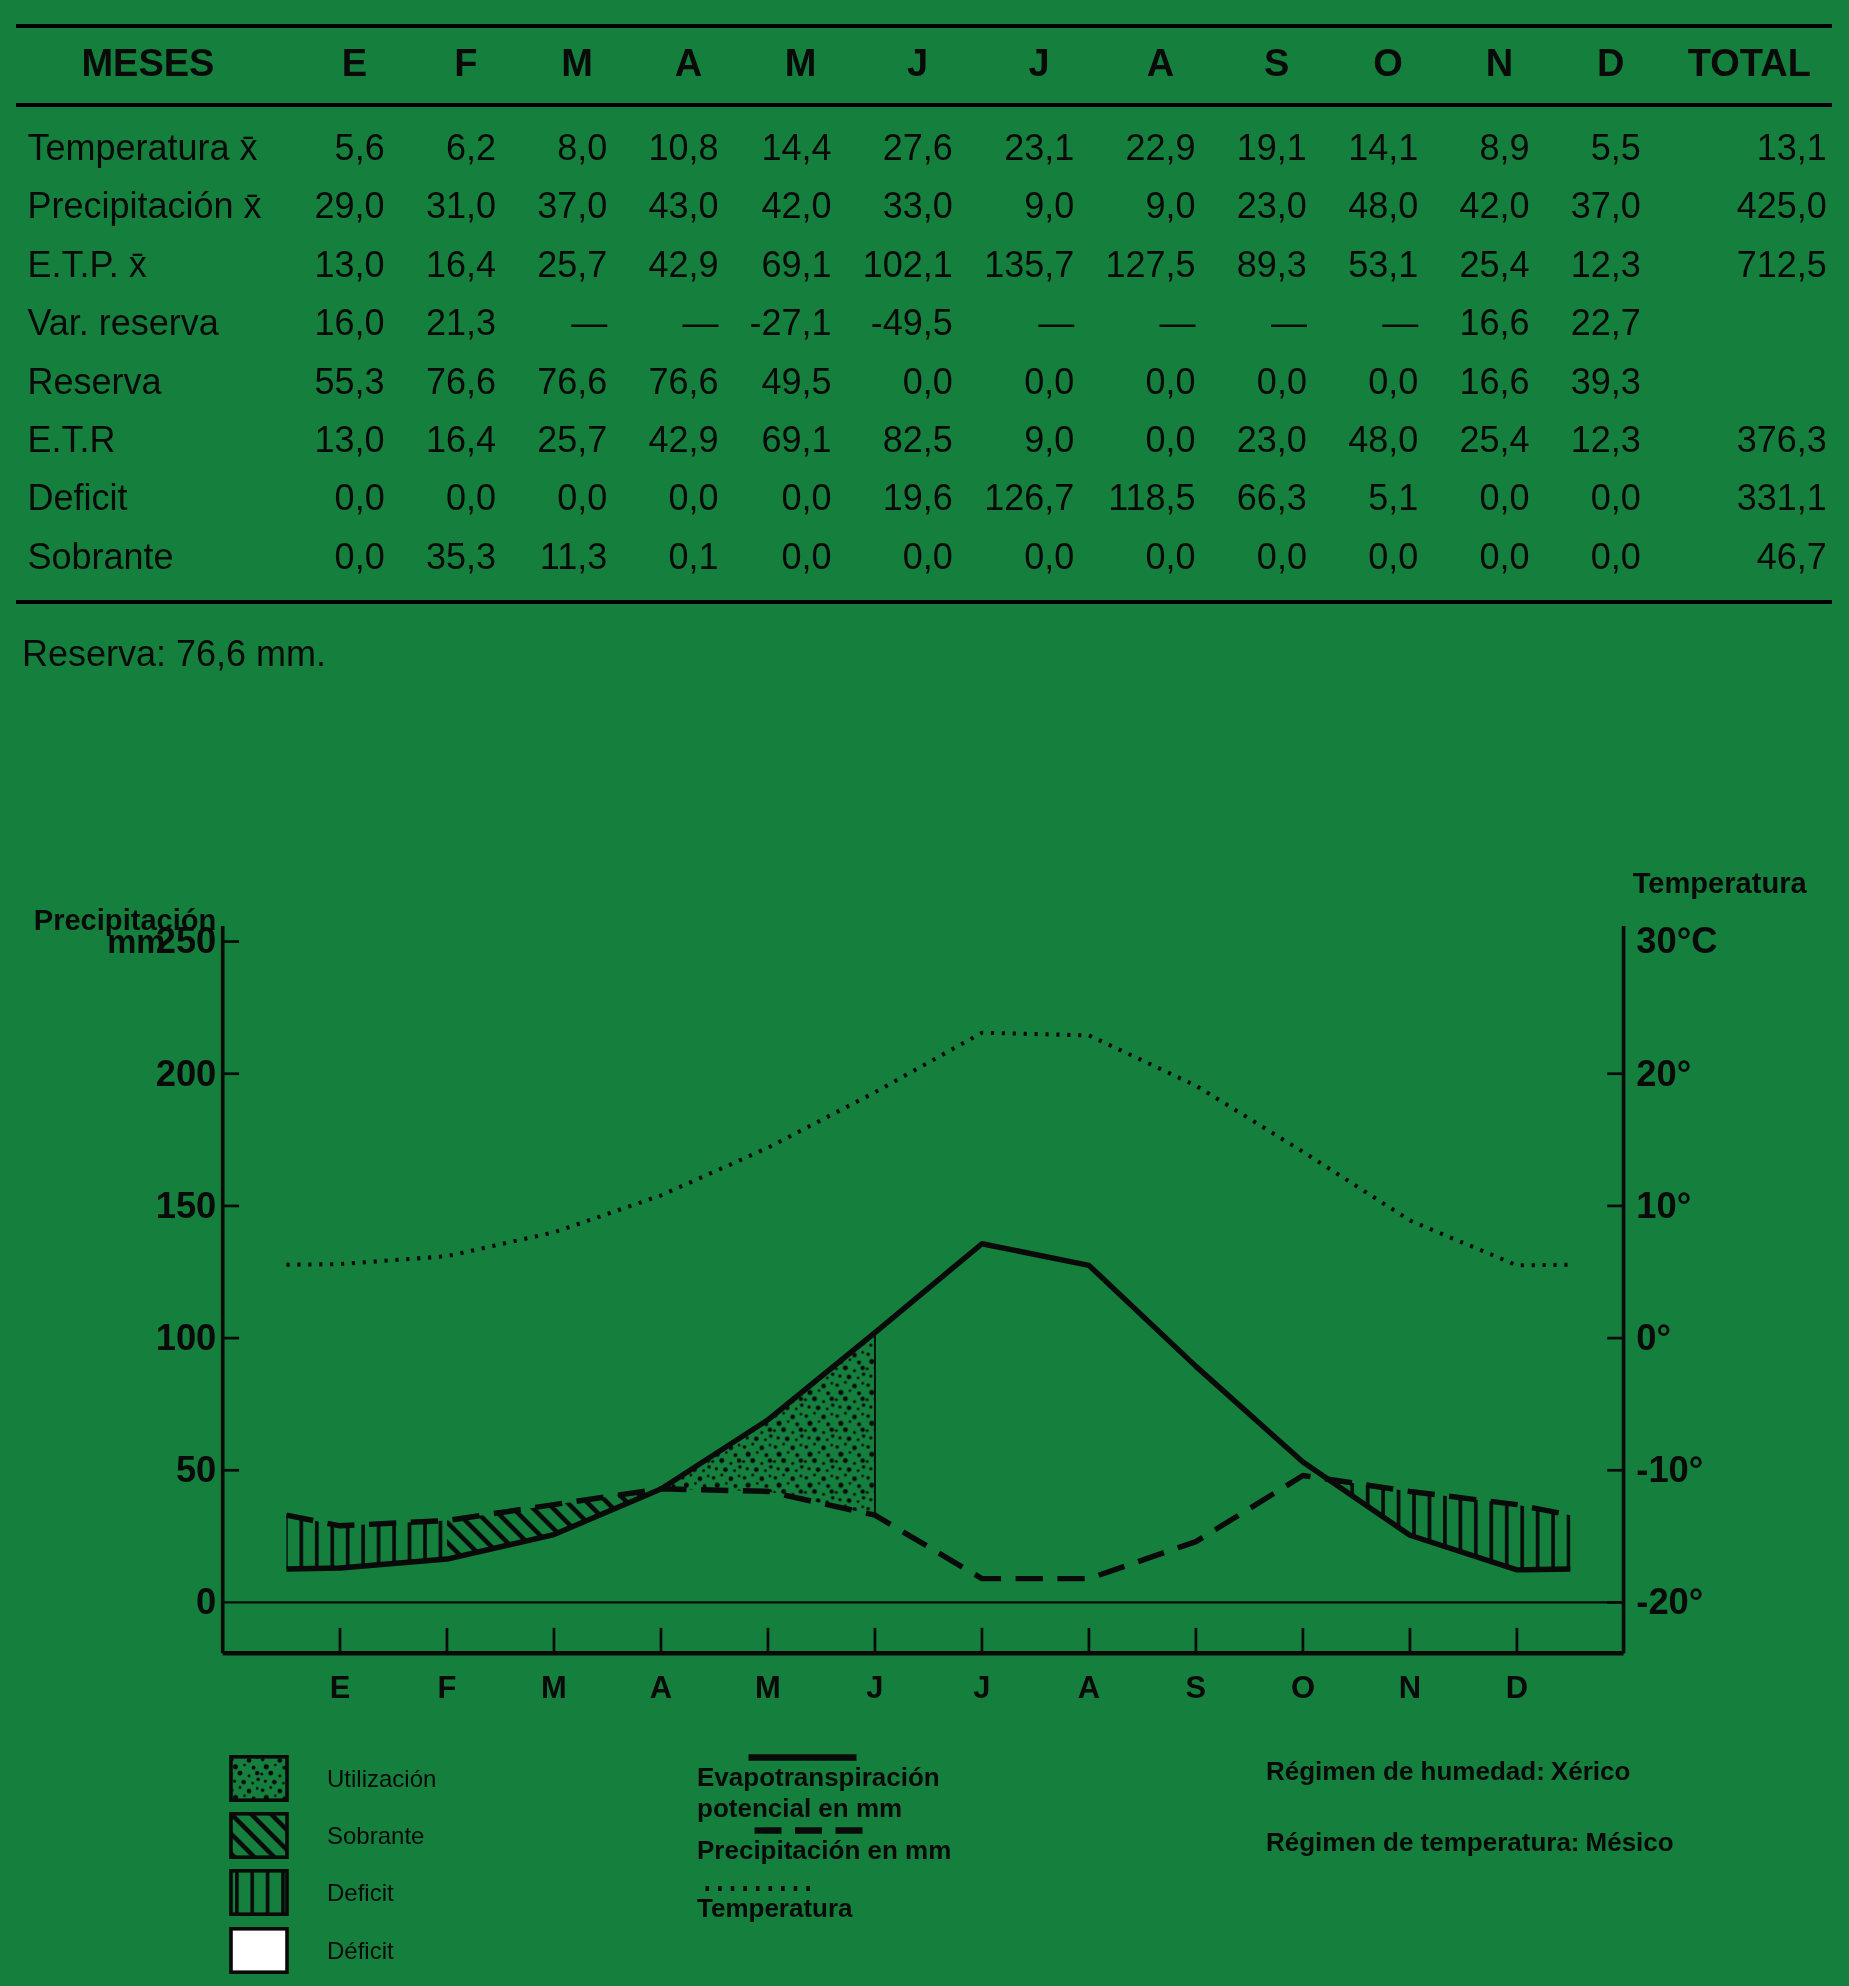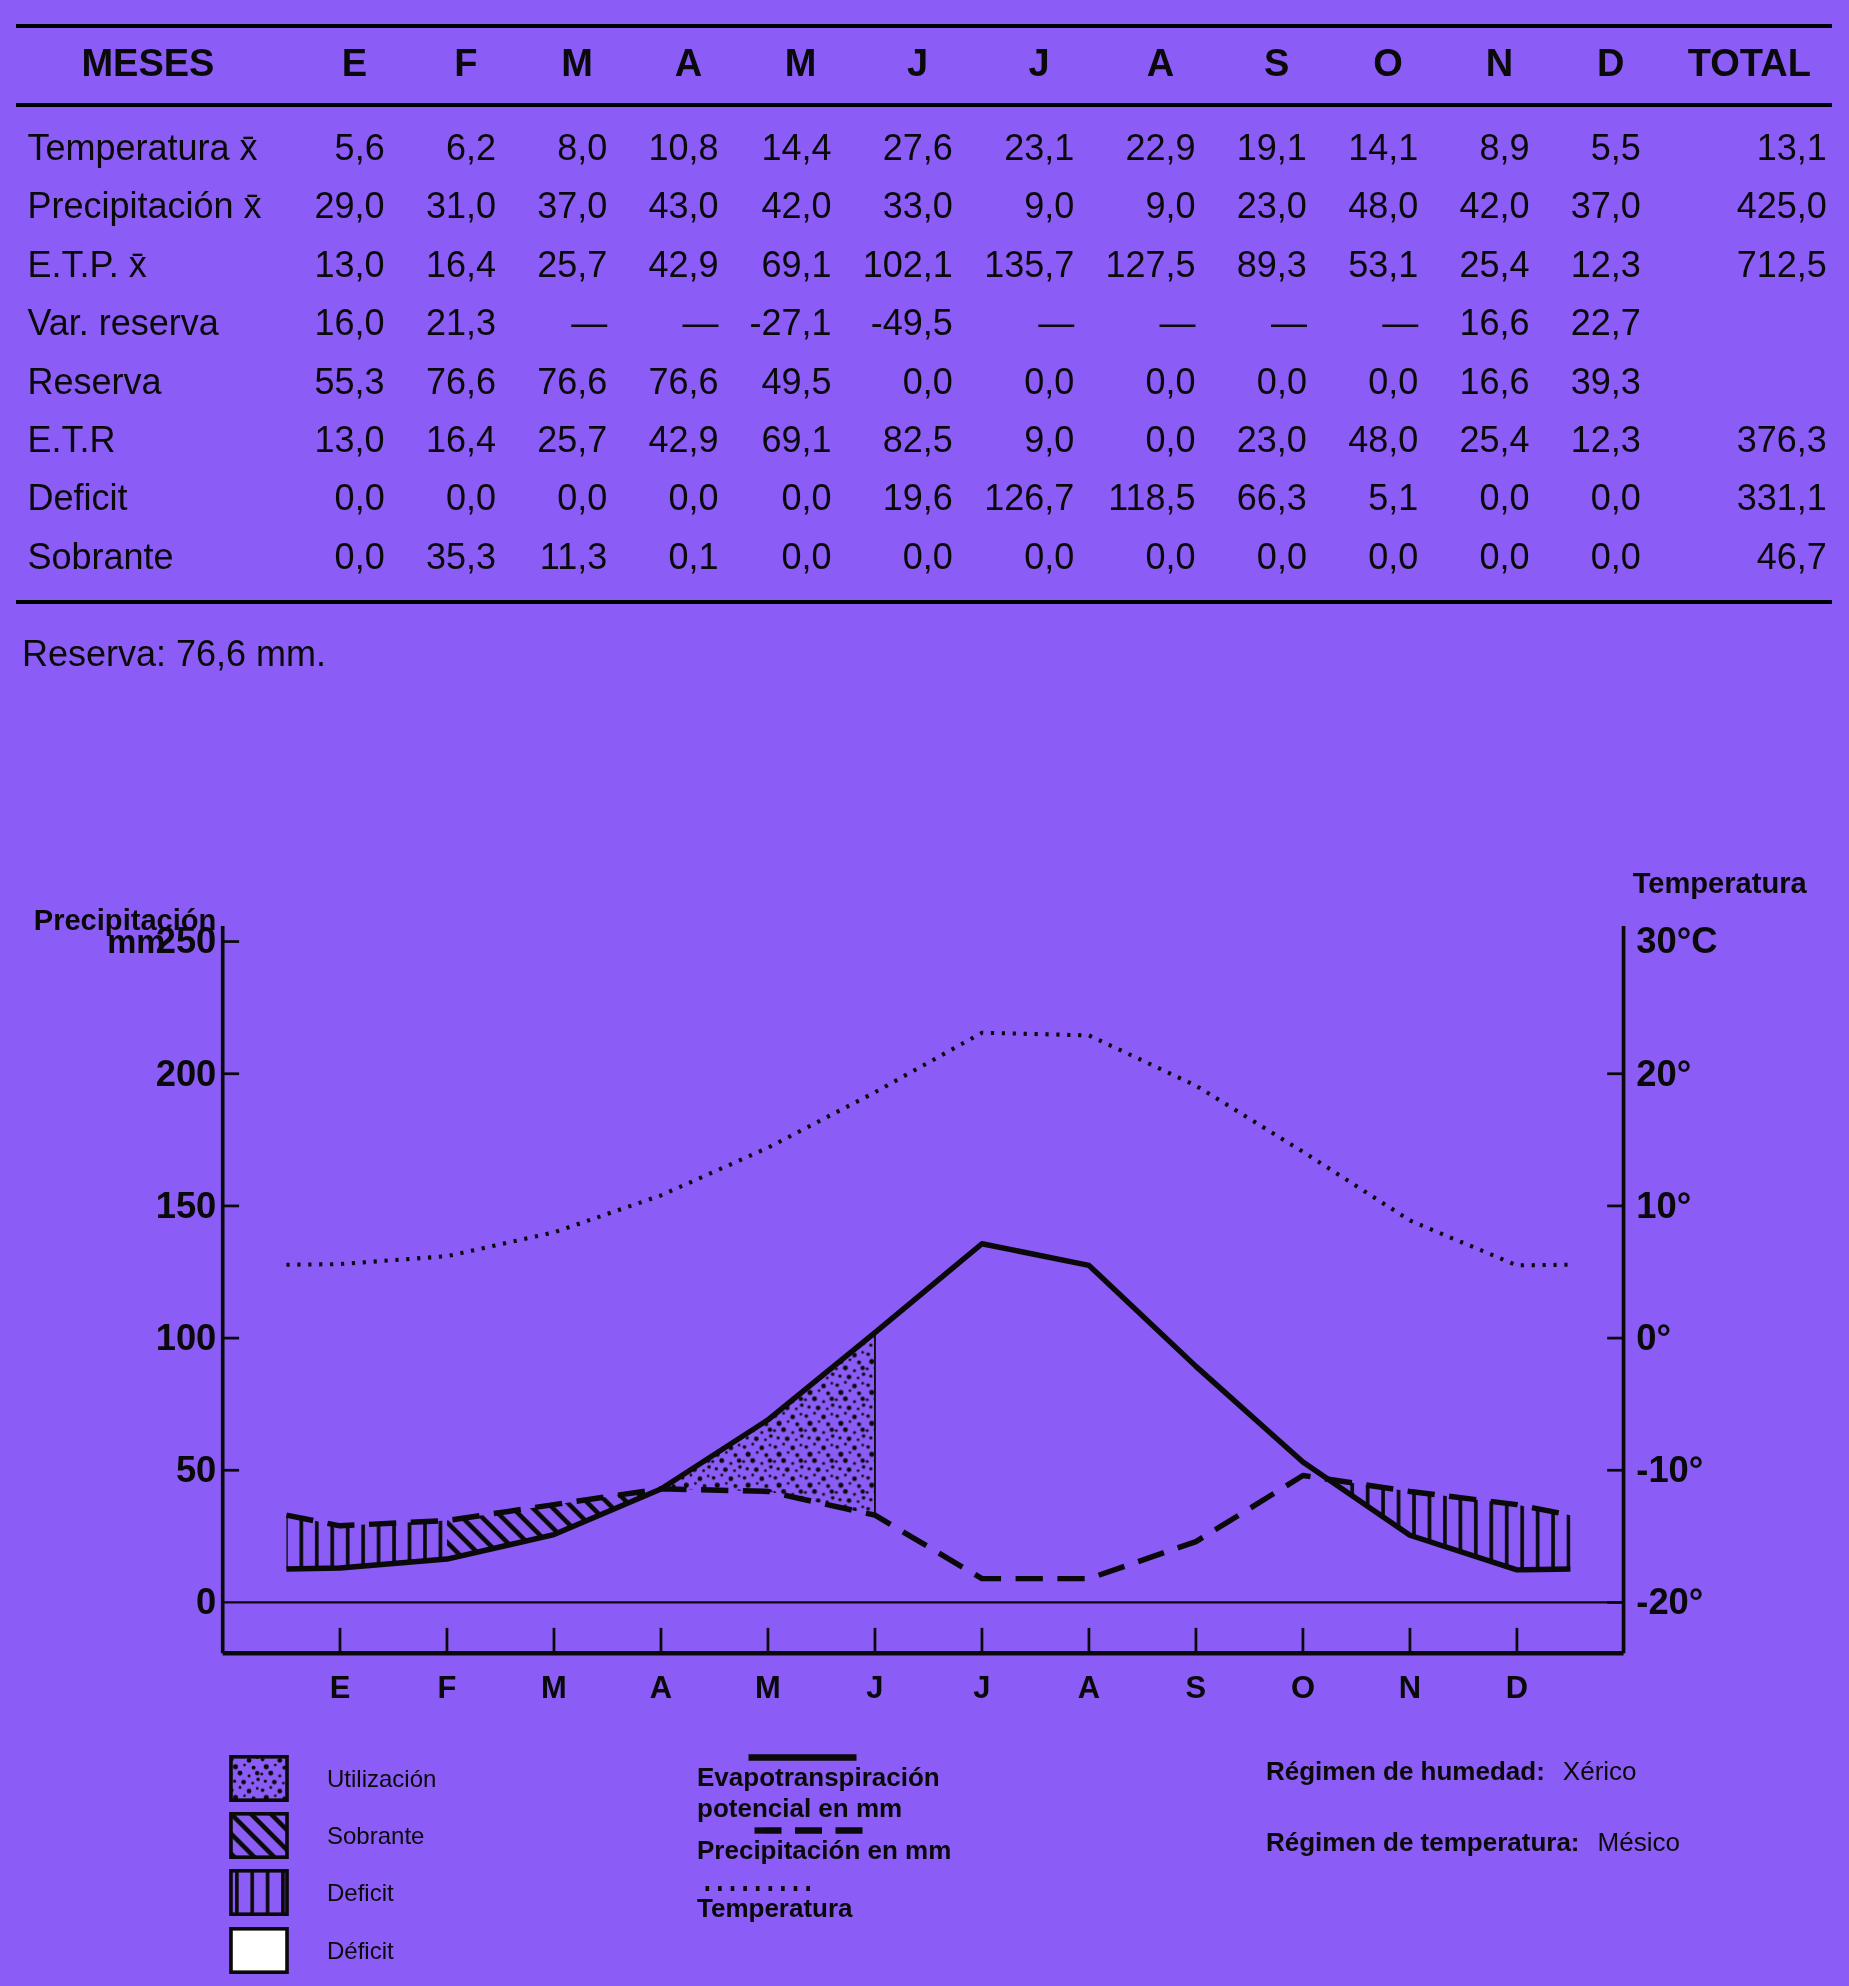--- a/index.html
+++ b/index.html
@@ -1,17 +1,17 @@
 <!DOCTYPE html>
 <html style="font-size:14.5px"><head>
 <meta charset="utf-8">
 <style>
   html,body{margin:0;padding:0;background:#ffffff;}
   body{font-family:"Liberation Sans", sans-serif; color:#0a0a0a;}
-  #page{position:relative;width:1849px;height:1987px;background:#8b5cf6;overflow:hidden;}
+  #page{position:relative;width:1849px;height:1987px;background:#15803d;overflow:hidden;}
 
   
   #tbl-wrap{position:absolute;top:23.6px;left:16.4px;width:1816px;}
   table.wb{border-collapse:collapse;width:100%;border-top:4.5px solid #000;border-bottom:4.5px solid #000;}
   table.wb thead th{border-bottom:4.5px solid #000;font-size:38px;font-weight:700;padding:14.5px 0 18px;text-align:center;}
   table.wb thead th.first{text-align:left;padding-left:65px;}
   table.wb tbody tr:first-child th, table.wb tbody tr:first-child td{padding-top:20px;}
   table.wb tbody tr:last-child th, table.wb tbody tr:last-child td{padding-bottom:22px;}
   table.wb tbody th{font-size:36px;font-weight:400;text-align:left;padding:8.2px 0 8.2px 11px;white-space:nowrap;}
   table.wb tbody td{font-size:36px;font-weight:400;text-align:right;padding:8.2px 25.5px 8.2px 0;white-space:nowrap;}
@@ -24,21 +24,21 @@
 
   
   .leg-row{position:absolute;left:229px;display:flex;align-items:center;}
   .leg-row .swatch{width:60px;height:47px;}
   .leg-row .lbl{margin-left:38px;font-size:24px;font-weight:400;}
   .legline-row{position:absolute;left:666px;display:flex;align-items:center;flex-direction:column;}
   .legline-row .sample{width:113px;height:9px;flex:0 0 auto;}
   .legline-row .lbl{margin-left:31px;font-size:26px;font-weight:700;line-height:31px;}
   #regimen{position:absolute;left:1266px;top:1756px;font-size:26px;font-weight:700;}
   #regimen .row{margin-bottom:40px;white-space:nowrap;}
-  #regimen .val{margin-left:18px;font-weight:400;}
+  #regimen .val{margin-left:6px;font-weight:700;}
 </style>
 </head>
 <body>
 
 <div id="page">
 
   <div id="tbl-wrap">
     <table class="wb">
       <colgroup>
         <col style="width:269px">

